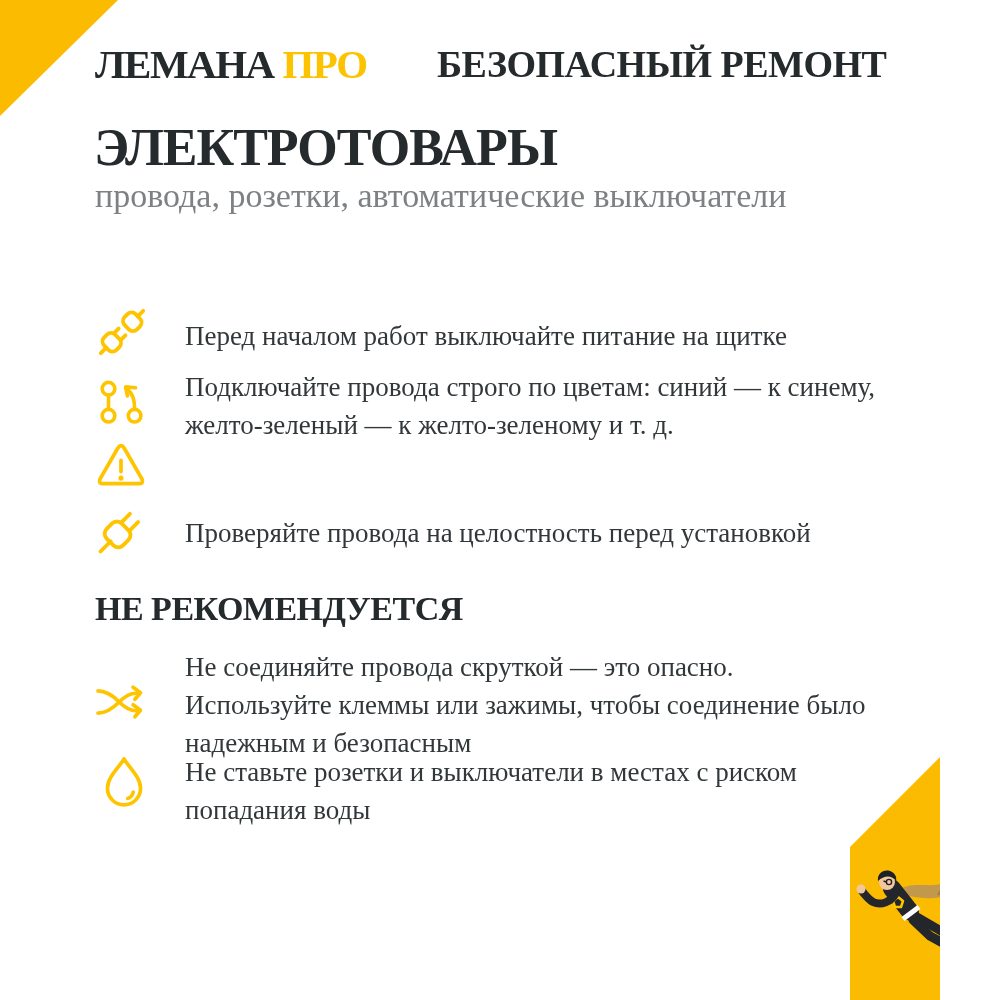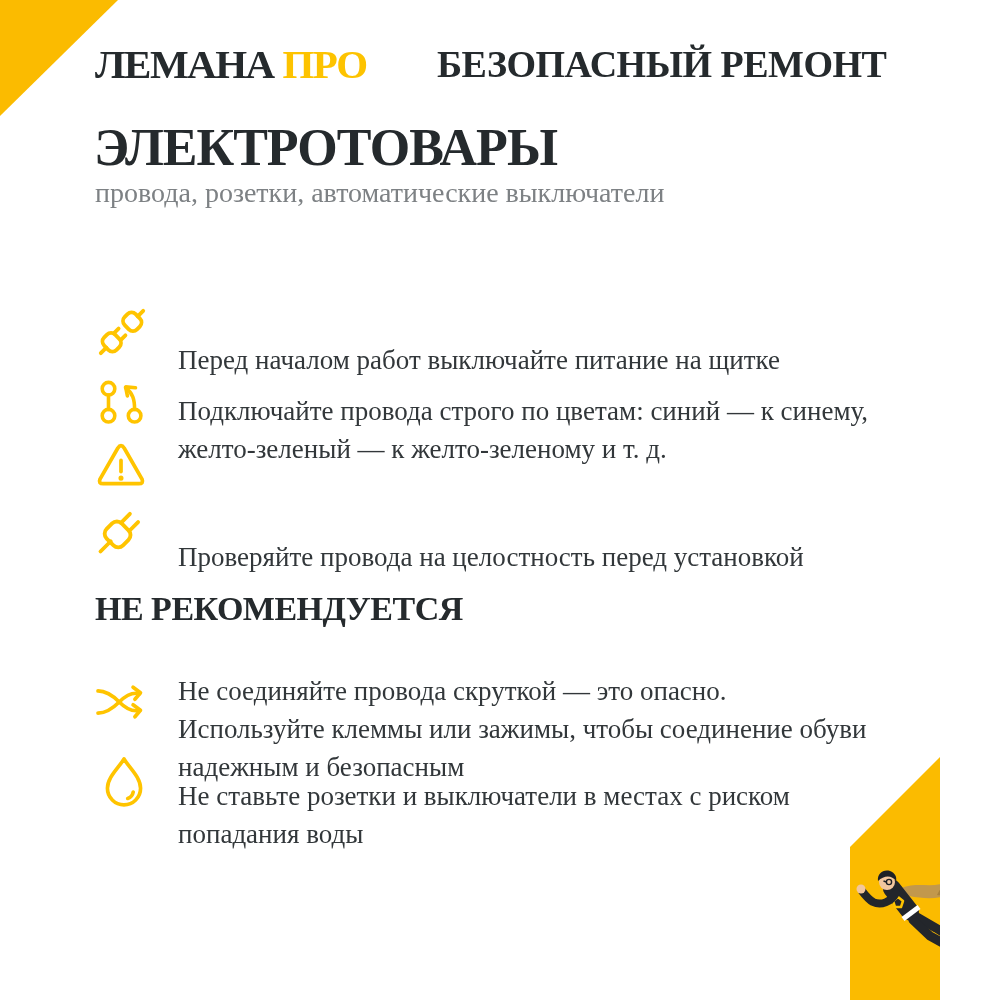--- a/index.html
+++ b/index.html
@@ -17,32 +17,32 @@
 
   
   .logo{position:absolute;left:95px;top:40px;font-size:41px;font-weight:700;
     letter-spacing:-1.5px;color:#252A2D;white-space:nowrap;}
   .logo .accent{color:#FDC300;}
   .header-title{position:absolute;left:437px;top:42px;font-size:38px;
     font-weight:700;letter-spacing:-0.5px;color:#252A2D;white-space:nowrap;}
 
   .page-title{position:absolute;left:94px;top:118px;font-size:52px;
     font-weight:700;letter-spacing:-1px;color:#252A2D;white-space:nowrap;}
-  .page-subtitle{position:absolute;left:95px;top:177px;font-size:28px;
+  .page-subtitle{position:absolute;left:95px;top:177px;font-size:34px;
     color:#7D8184;white-space:nowrap;}
 
   .section-heading{position:absolute;left:95px;font-size:34px;font-weight:700;
     letter-spacing:-0.5px;color:#252A2D;white-space:nowrap;}
   .h-rec{top:243px;}
   .h-notrec{top:590px;}
 
   .item-icon{position:absolute;width:58px;height:58px;display:flex;
     align-items:center;justify-content:center;}
-  .item-text{position:absolute;left:178px;width:730px;font-size:27px;
-    line-height:38px;color:#32373A;white-space:pre-line;margin-top:24px;}
+  .item-text{position:absolute;left:185px;width:730px;font-size:27px;
+    line-height:38px;color:#32373A;white-space:pre-line;}
 
   .i1{left:93px;top:303px;} .t1{top:317px;}
   .i2{left:93px;top:375px;} .t2{top:368px;}
   .i3{left:92px;top:437px;} .t3{top:448px;}
   .i4{left:92px;top:502px;} .t4{top:514px;}
   .i5{left:93px;top:673px;} .t5{top:648px;}
   .i6{left:95px;top:752px;} .t6{top:753px;}
 
   .ic{stroke:#FFC400;stroke-width:4;fill:none;stroke-linecap:round;stroke-linejoin:round;}
 </style>
@@ -119,21 +119,21 @@
     <svg width="56" height="48" viewBox="0 0 60 52">
       <g class="ic">
         <path d="M4 14 C 14 14, 21 20, 27 26 C 33 32, 41 37, 49 35"></path>
         <path d="M4 38 C 14 38, 21 32, 27 26 C 33 20, 41 15, 49 17"></path>
         <polyline points="42 29 50 35 44 42"></polyline>
         <polyline points="42 10 50 16 44 23"></polyline>
       </g>
     </svg>
   </div>
   <div class="item-text t5">Не соединяйте провода скруткой — это опасно.
-Используйте клеммы или зажимы, чтобы соединение обуви
+Используйте клеммы или зажимы, чтобы соединение было
 надежным и безопасным</div>
 
   <div class="item-icon i6">
     <svg width="46" height="52" viewBox="0 0 50 56">
       <g class="ic">
         <path d="M25 4 C 31 14, 43 24, 43 36 A 18 18 0 1 1 7 36 C 7 24, 19 14, 25 4 Z"></path>
         <path d="M35 40 A 9 9 0 0 1 29 47"></path>
       </g>
     </svg>
   </div>

